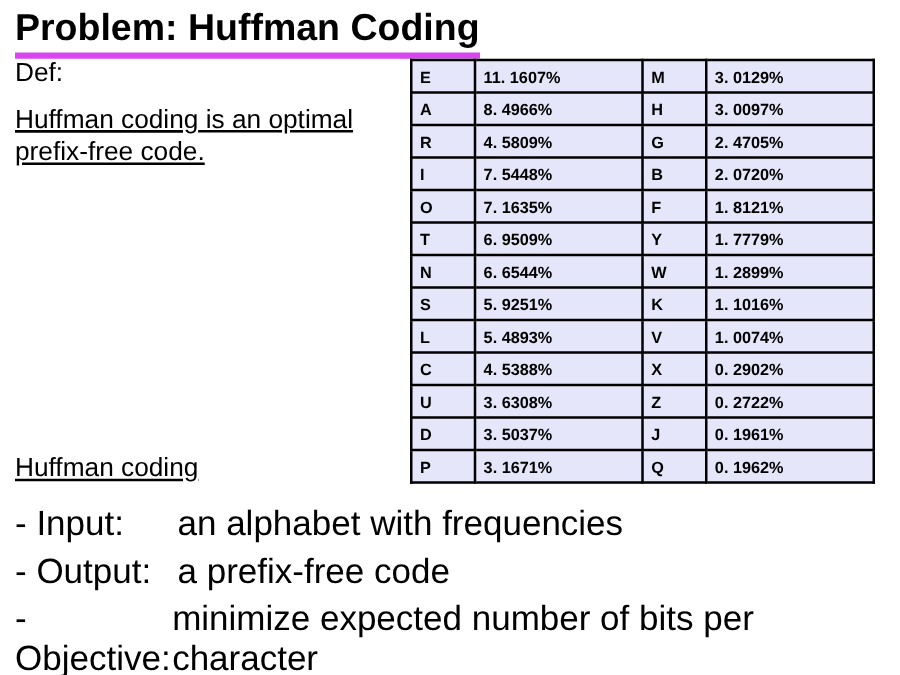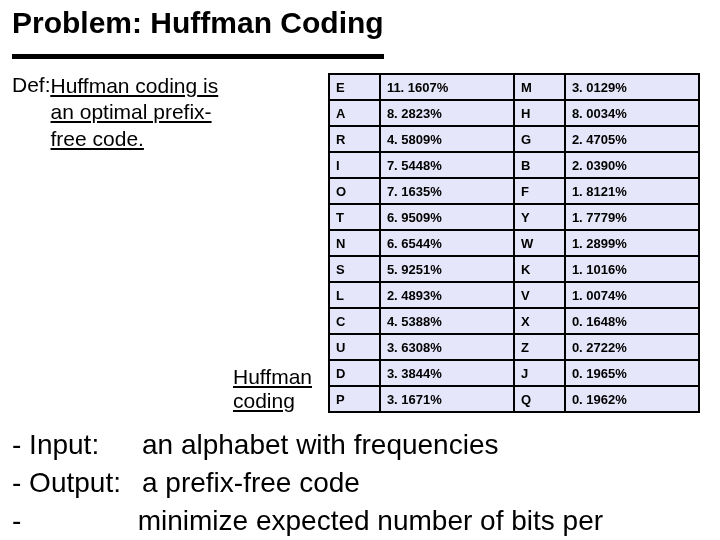--- a/index.html
+++ b/index.html
@@ -13,32 +13,32 @@
     position: relative;
   }
   .slide {
     padding: 6px 12px 12px 12px;
   }
   .title {
     font-family: Arial, sans-serif;
     font-weight: bold;
     font-size: 30px;
     display: inline-block;
-    padding-bottom: 14px;
-    border-bottom: 5px solid #000000;
-    margin-bottom: 14px;
+    padding-bottom: 2px;
+    border-bottom: 5px solid #d946ef;
+    margin-bottom: 0;
   }
   .layout {
     display: flex;
     gap: 16px;
   }
   .left {
     width: 300px;
     display: flex;
-    flex-direction: row;
+    flex-direction: column;
   }
   .def {
     font-size: 21px;
     margin-bottom: 12px;
   }
   .body-text {
     font-size: 21px;
     line-height: 1.25;
     text-decoration: underline;
   }
@@ -99,35 +99,35 @@
       <table class="freq">
         <tbody id="freq-body">
             <tr>
               <td class="letter">E</td>
               <td class="pct">11. 1607%</td>
               <td class="letter">M</td>
               <td class="pct">3. 0129%</td>
             </tr>
             <tr>
               <td class="letter">A</td>
-              <td class="pct">8. 2823%</td>
+              <td class="pct">8. 4966%</td>
               <td class="letter">H</td>
-              <td class="pct">8. 0034%</td>
+              <td class="pct">3. 0097%</td>
             </tr>
             <tr>
               <td class="letter">R</td>
               <td class="pct">4. 5809%</td>
               <td class="letter">G</td>
               <td class="pct">2. 4705%</td>
             </tr>
             <tr>
               <td class="letter">I</td>
               <td class="pct">7. 5448%</td>
               <td class="letter">B</td>
-              <td class="pct">2. 0390%</td>
+              <td class="pct">2. 0720%</td>
             </tr>
             <tr>
               <td class="letter">O</td>
               <td class="pct">7. 1635%</td>
               <td class="letter">F</td>
               <td class="pct">1. 8121%</td>
             </tr>
             <tr>
               <td class="letter">T</td>
               <td class="pct">6. 9509%</td>
@@ -141,41 +141,41 @@
               <td class="pct">1. 2899%</td>
             </tr>
             <tr>
               <td class="letter">S</td>
               <td class="pct">5. 9251%</td>
               <td class="letter">K</td>
               <td class="pct">1. 1016%</td>
             </tr>
             <tr>
               <td class="letter">L</td>
-              <td class="pct">2. 4893%</td>
+              <td class="pct">5. 4893%</td>
               <td class="letter">V</td>
               <td class="pct">1. 0074%</td>
             </tr>
             <tr>
               <td class="letter">C</td>
               <td class="pct">4. 5388%</td>
               <td class="letter">X</td>
-              <td class="pct">0. 1648%</td>
+              <td class="pct">0. 2902%</td>
             </tr>
             <tr>
               <td class="letter">U</td>
               <td class="pct">3. 6308%</td>
               <td class="letter">Z</td>
               <td class="pct">0. 2722%</td>
             </tr>
             <tr>
               <td class="letter">D</td>
-              <td class="pct">3. 3844%</td>
+              <td class="pct">3. 5037%</td>
               <td class="letter">J</td>
-              <td class="pct">0. 1965%</td>
+              <td class="pct">0. 1961%</td>
             </tr>
             <tr>
               <td class="letter">P</td>
               <td class="pct">3. 1671%</td>
               <td class="letter">Q</td>
               <td class="pct">0. 1962%</td>
             </tr>
           </tbody>
       </table>
     </div>

